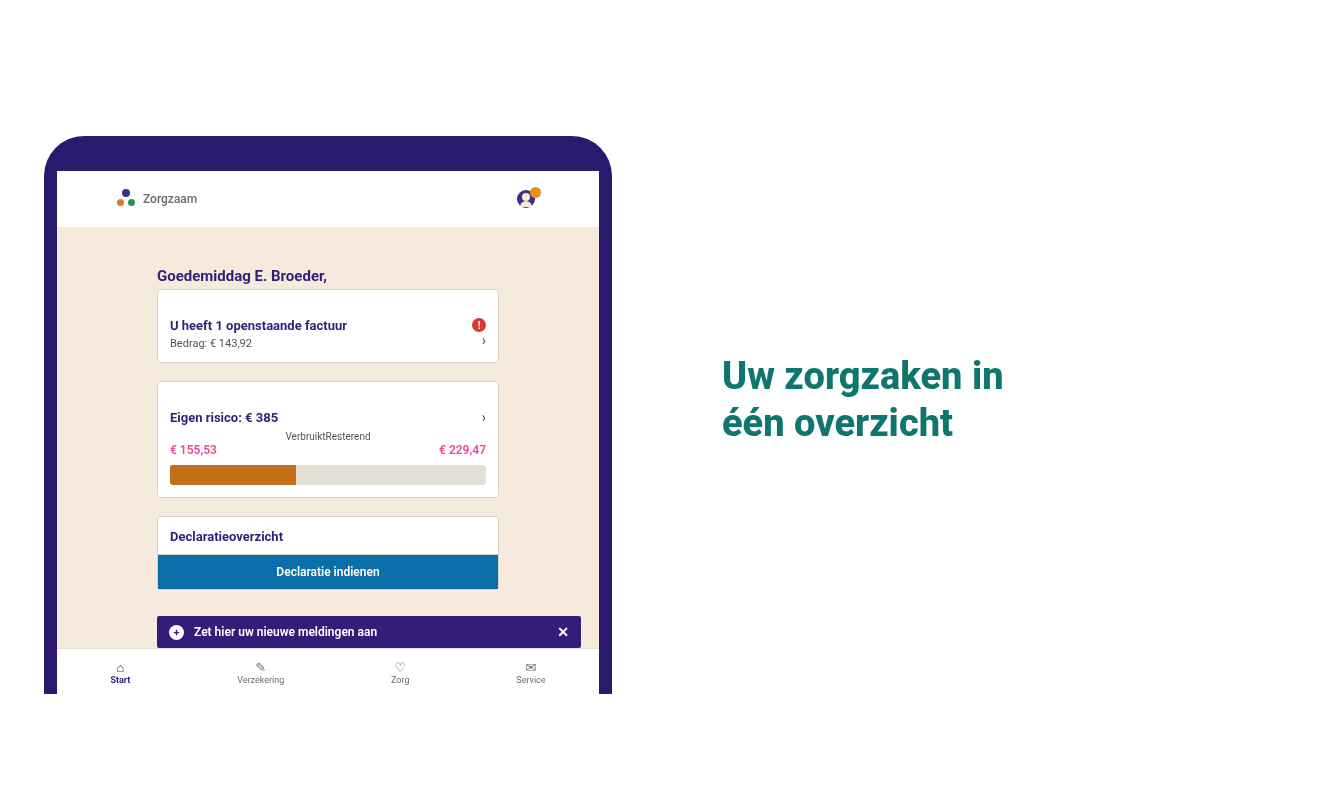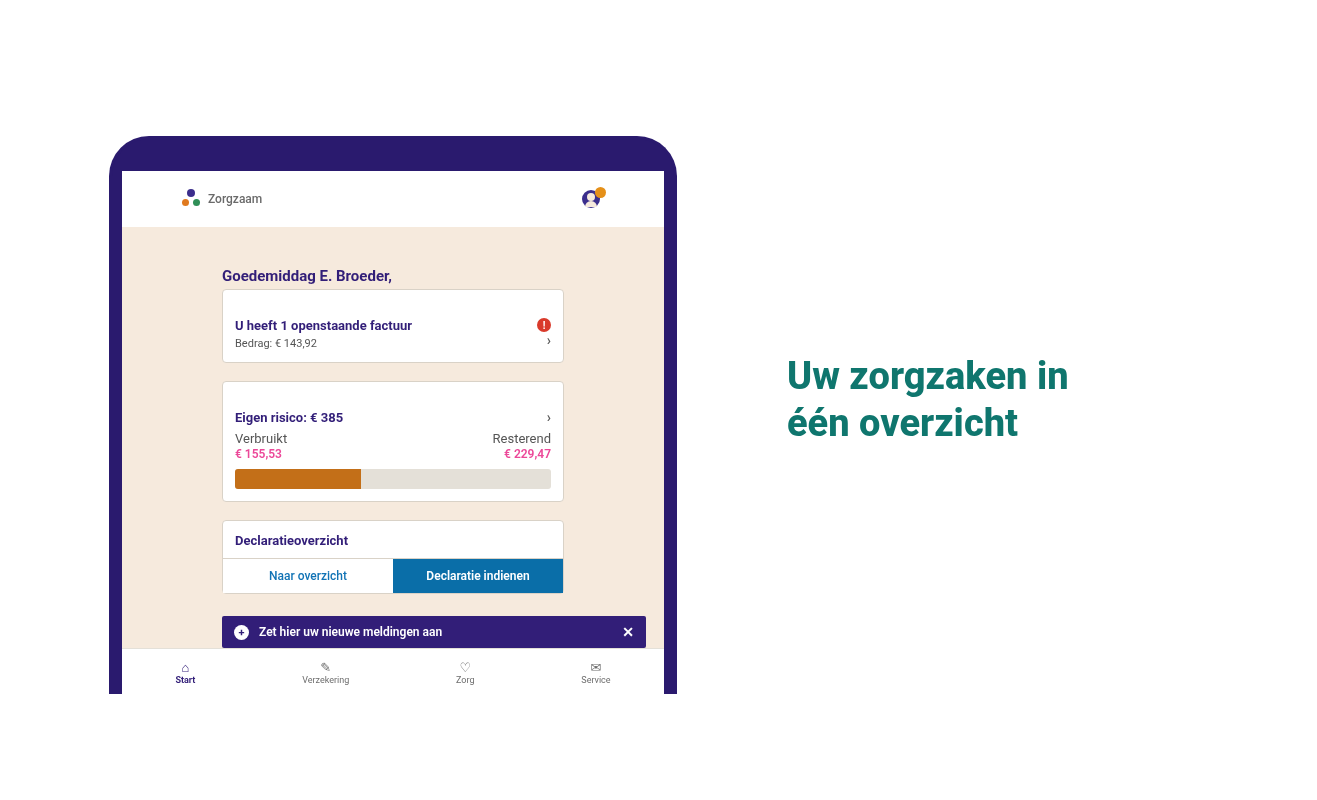--- a/index.html
+++ b/index.html
@@ -10,21 +10,21 @@
     height: 800px;
     overflow: hidden;
     position: relative;
   }
   .stage {
     display: flex;
     align-items: center;
     height: 100%;
   }
   .tablet-wrap {
-    margin-left: 109px;
+    margin-left: 44px;
     width: 568px;
     height: 558px;
     position: relative;
     top: 15px;
   }
   .tablet-frame {
     width: 100%;
     height: 100%;
     border: 3px solid #2a1a6e;
     border-radius: 40px 40px 0 0;
@@ -154,23 +154,23 @@
     margin-top: 4px;
   }
   .chev {
     color: #5a5a5a;
     font-size: 14px;
     font-weight: 600;
     line-height: 1;
   }
   .risk-labels {
     display:flex;
-    justify-content:space-between;
+    justify-content:center;
     margin-top:6px;
-    font-size:13px;
+    font-size:10px;
     color:#555;
   }
   .risk-values {
     display:flex;
     justify-content:space-between;
     font-size:12px;
     color:#ec4899;
     font-weight:600;
     margin-top:1px;
   }
@@ -327,21 +327,20 @@
               <span>€ 229,47</span>
             </div>
             <div class="bar-track">
               <div class="bar-fill" style="width: 40%;"></div>
             </div>
           </div>
 
           <div class="card">
             <div class="decl-title">Declaratieoverzicht</div>
             <div class="decl-actions">
-              <div class="decl-link">Naar overzicht</div>
               <div class="decl-btn">Declaratie indienen</div>
             </div>
           </div>
         </div>
 
         <div class="banner">
           <span class="plus">+</span>
           <span>Zet hier uw nieuwe meldingen aan</span>
           <span class="close">✕</span>
         </div>

